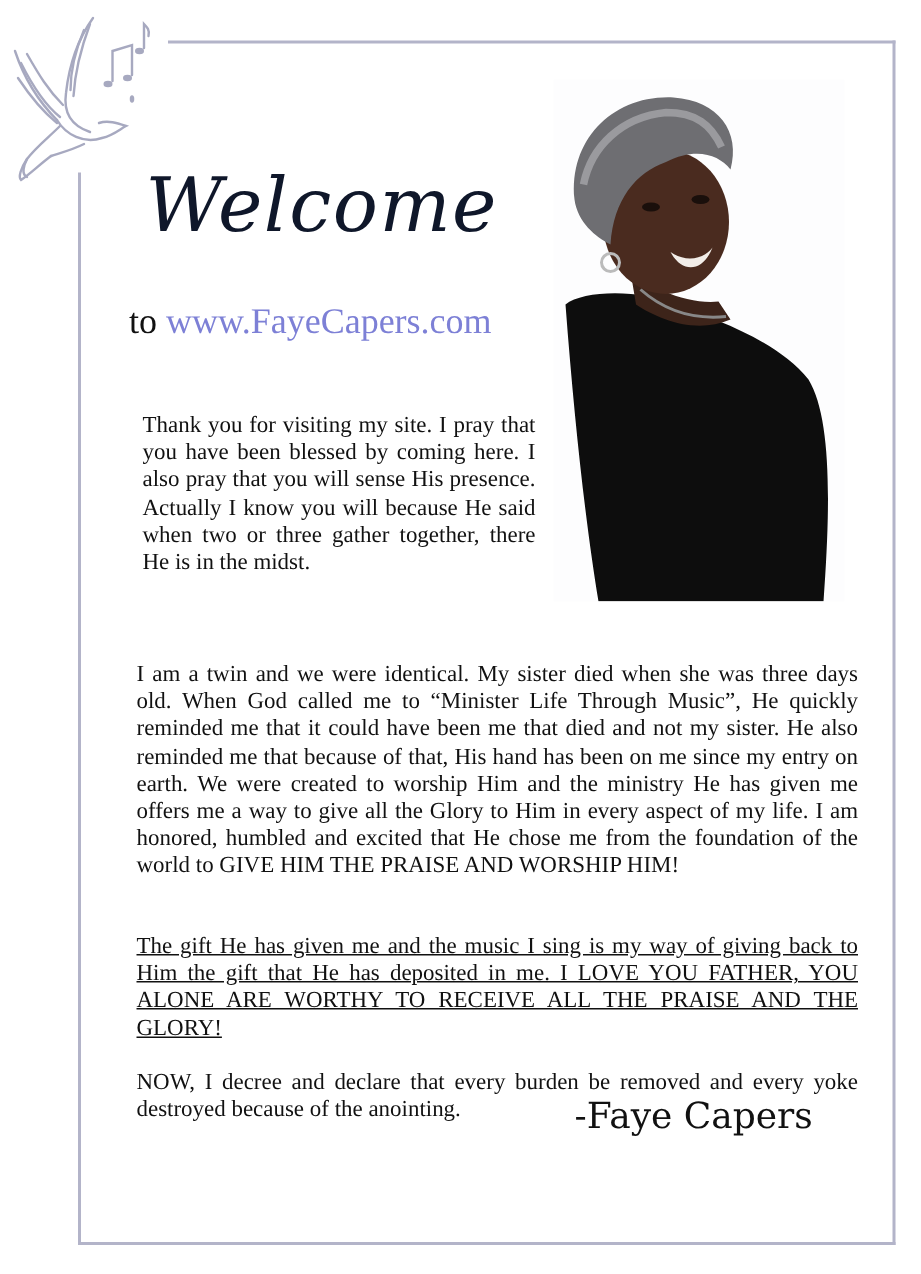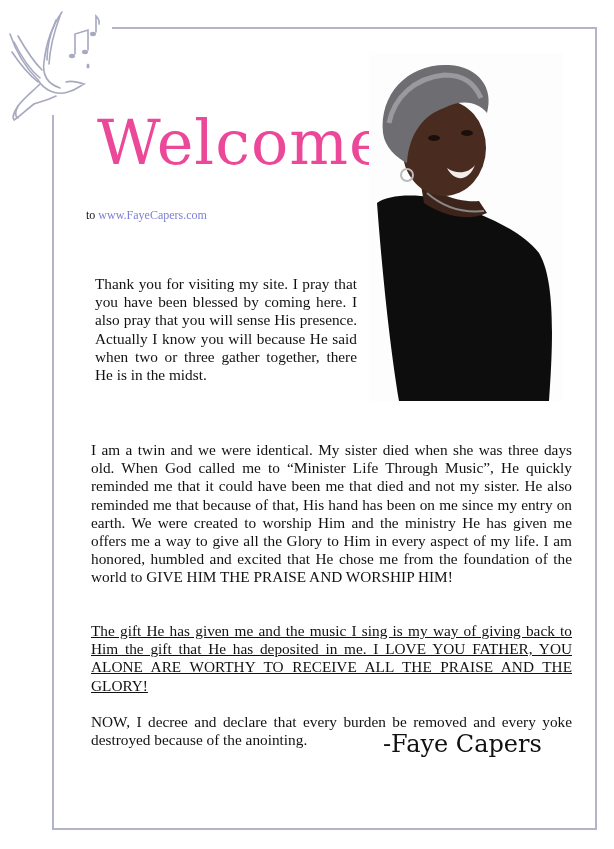--- a/index.html
+++ b/index.html
@@ -2,22 +2,22 @@
 <html><head>
 <meta charset="utf-8">
 <style>
   html, body { margin:0; padding:0; background:#ffffff; }
   body { width:614px; height:849px; position:relative; overflow:hidden; font-family:"Liberation Serif", serif; color:#111; }
   .frame-top { position:absolute; left:112px; top:27px; width:485px; height:2px; background:#b3b4c9; }
   .frame-right { position:absolute; left:595px; top:27px; width:2px; height:803px; background:#b3b4c9; }
   .frame-bottom { position:absolute; left:52px; top:828px; width:545px; height:2px; background:#b3b4c9; }
   .frame-left { position:absolute; left:52px; top:115px; width:2px; height:715px; background:#b3b4c9; }
   .dove { position:absolute; left:4px; top:6px; width:100px; height:116px; }
-  .welcome { position:absolute; left:97px; top:112px; font-family:"DejaVu Serif", serif; font-size:62px; letter-spacing:1px; color:#ec4899; transform:scaleX(1.0); font-weight:normal; line-height:1; }
-  .tagline { position:absolute; left:86px; top:203px; font-size:12px; line-height:24px; }
+  .welcome { position:absolute; left:97px; top:112px; font-family:"DejaVu Serif", serif; font-style:italic; font-size:50px; letter-spacing:1px; color:#0f172a; transform:scaleX(1.0); font-weight:normal; line-height:1; }
+  .tagline { position:absolute; left:86px; top:203px; font-size:24px; line-height:24px; }
   .tagline .url { color:#7d80d6; }
   .photo { position:absolute; left:369px; top:53px; width:194px; height:348px; overflow:hidden; background:#fdfdfe; }
   .intro { position:absolute; left:95px; top:275px; width:262px; font-size:15.3px; line-height:18.2px; text-align:justify; }
   .body-para { position:absolute; left:91px; width:481px; font-size:15.3px; line-height:18.2px; text-align:justify;margin-top:28px; }
   .p1 { top:413px; }
   .p2 { top:594px;text-decoration:underline; }
   .p3 { top:685px; }
   .signature { position:absolute; left:383px; top:730px; font-family:"DejaVu Serif", serif; font-size:24px; color:#111; }
 </style>
 </head>

